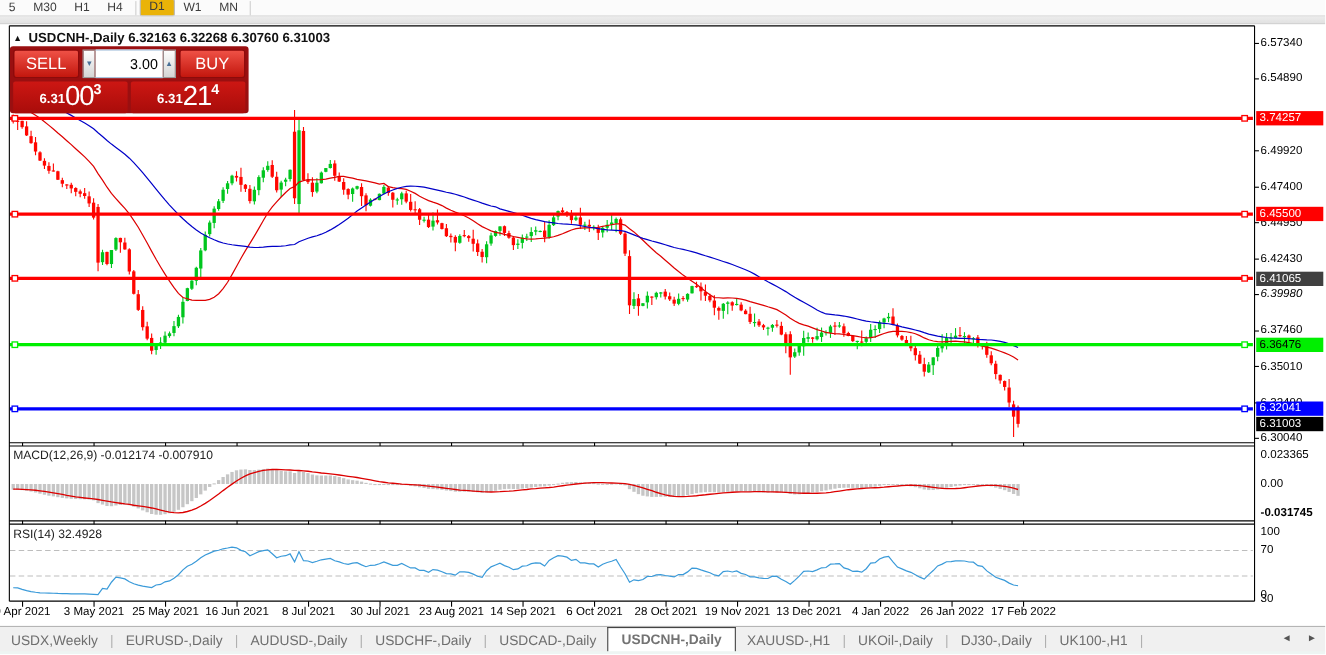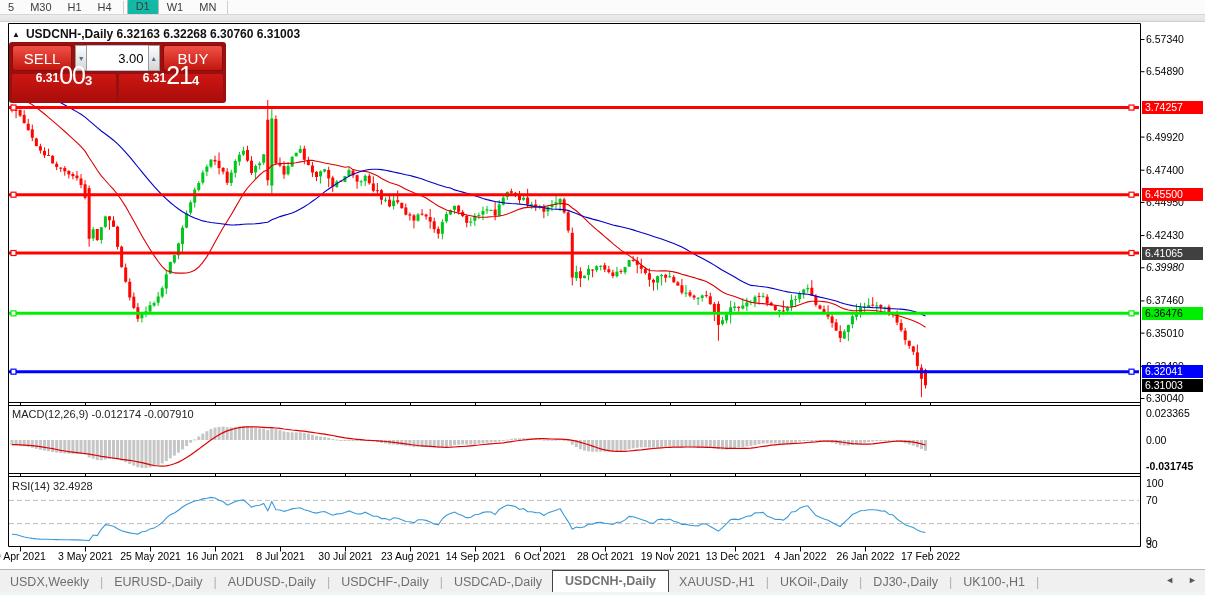--- a/index.html
+++ b/index.html
@@ -2,21 +2,21 @@
 <html><head>
 <meta charset="utf-8">
 <style>
   html,body{margin:0;padding:0;background:#fff;}
   #app{position:relative;width:1205px;height:595px;background:#ffffff;overflow:hidden;
        font-family:"Liberation Sans",sans-serif;-webkit-font-smoothing:antialiased;}
   
   #toolbar{position:absolute;left:0;top:0;width:1205px;height:14px;background:#fbfbfb;
            display:flex;align-items:center;font-size:11px;color:#3c3c3c;}
   .tf-item{padding:0 8px;height:14px;line-height:14px;cursor:default;}
-  .tf-item.active{background:#14b8a6;border:1px solid #b9b9b9;border-radius:2px;line-height:12px;height:14px;}
+  .tf-item.active{background:#eab308;border:1px solid #b9b9b9;border-radius:2px;line-height:12px;height:14px;}
   .tf-sep{width:1px;height:13px;background:#cfcfcf;margin:0 3px;}
   #toolbar-strip{position:absolute;left:0;top:14px;width:1205px;height:8px;
                  background:linear-gradient(#ececec,#e2e2e2);border-top:1px solid #d6d6d6;border-bottom:1px solid #cfcfcf;box-sizing:border-box;}
   
   #chart-svg{position:absolute;left:0;top:0;}
   
   #chart-header{position:absolute;left:12px;top:27px;font-size:12px;font-weight:700;color:#111;display:flex;align-items:center;gap:6px;}
   #collapse-icon{font-size:8px;color:#111;}
   
   #trade-panel{position:absolute;left:9px;top:42px;width:217px;height:61px;background:#9a0f10;
@@ -24,21 +24,21 @@
   .tp-row1{display:flex;gap:3px;height:26px;}
   .tp-btn{flex:0 0 60px;border:1px solid #8c0b0b;border-radius:3px;color:#fff;font-size:15px;
           background:linear-gradient(#ef5146,#c3170e);font-family:"Liberation Sans",sans-serif;cursor:pointer;padding:0;}
   .tp-spin{flex:1;display:flex;height:26px;}
   .spin-btn{width:19px;border:1px solid #9a9a9a;background:linear-gradient(#fdfdfd,#d5d5d5);
             color:#4a6f96;font-size:7px;padding:0;cursor:pointer;}
   .vol{width:100%;min-width:0;border:1px solid #a9c4de;border-left:none;border-right:none;
        text-align:right;font-size:13px;color:#000;padding:0 4px;font-family:"Liberation Sans",sans-serif;}
   .tp-row2{display:flex;gap:3px;margin-top:3px;height:29px;}
   .tp-price{flex:1;border-radius:2px;background:linear-gradient(#cd1713,#a80c0a);color:#fff;
-            display:flex;align-items:flex-end;justify-content:center;cursor:pointer;padding-bottom:15px;}
+            display:flex;align-items:flex-end;justify-content:center;cursor:pointer;padding-bottom:3px;}
   .p-small{font-size:12px;font-weight:700;margin-bottom:3px;}
   .p-big{font-size:25px;font-weight:400;line-height:26px;letter-spacing:-1px;}
   .p-sup{font-size:13px;font-weight:700;align-self:flex-start;margin-top:-1px;}
   
   .ind-label{position:absolute;left:12px;font-size:11px;color:#222;}
   
   #price-axis{position:absolute;left:1141px;top:23px;width:64px;height:464px;font-size:10.5px;color:#000;}
   .ax-tick{position:absolute;left:5px;white-space:nowrap;}
   .ax-box{position:absolute;left:1px;width:61px;height:13px;line-height:13px;padding-left:3px;
           font-size:10.5px;white-space:nowrap;box-sizing:border-box;}

